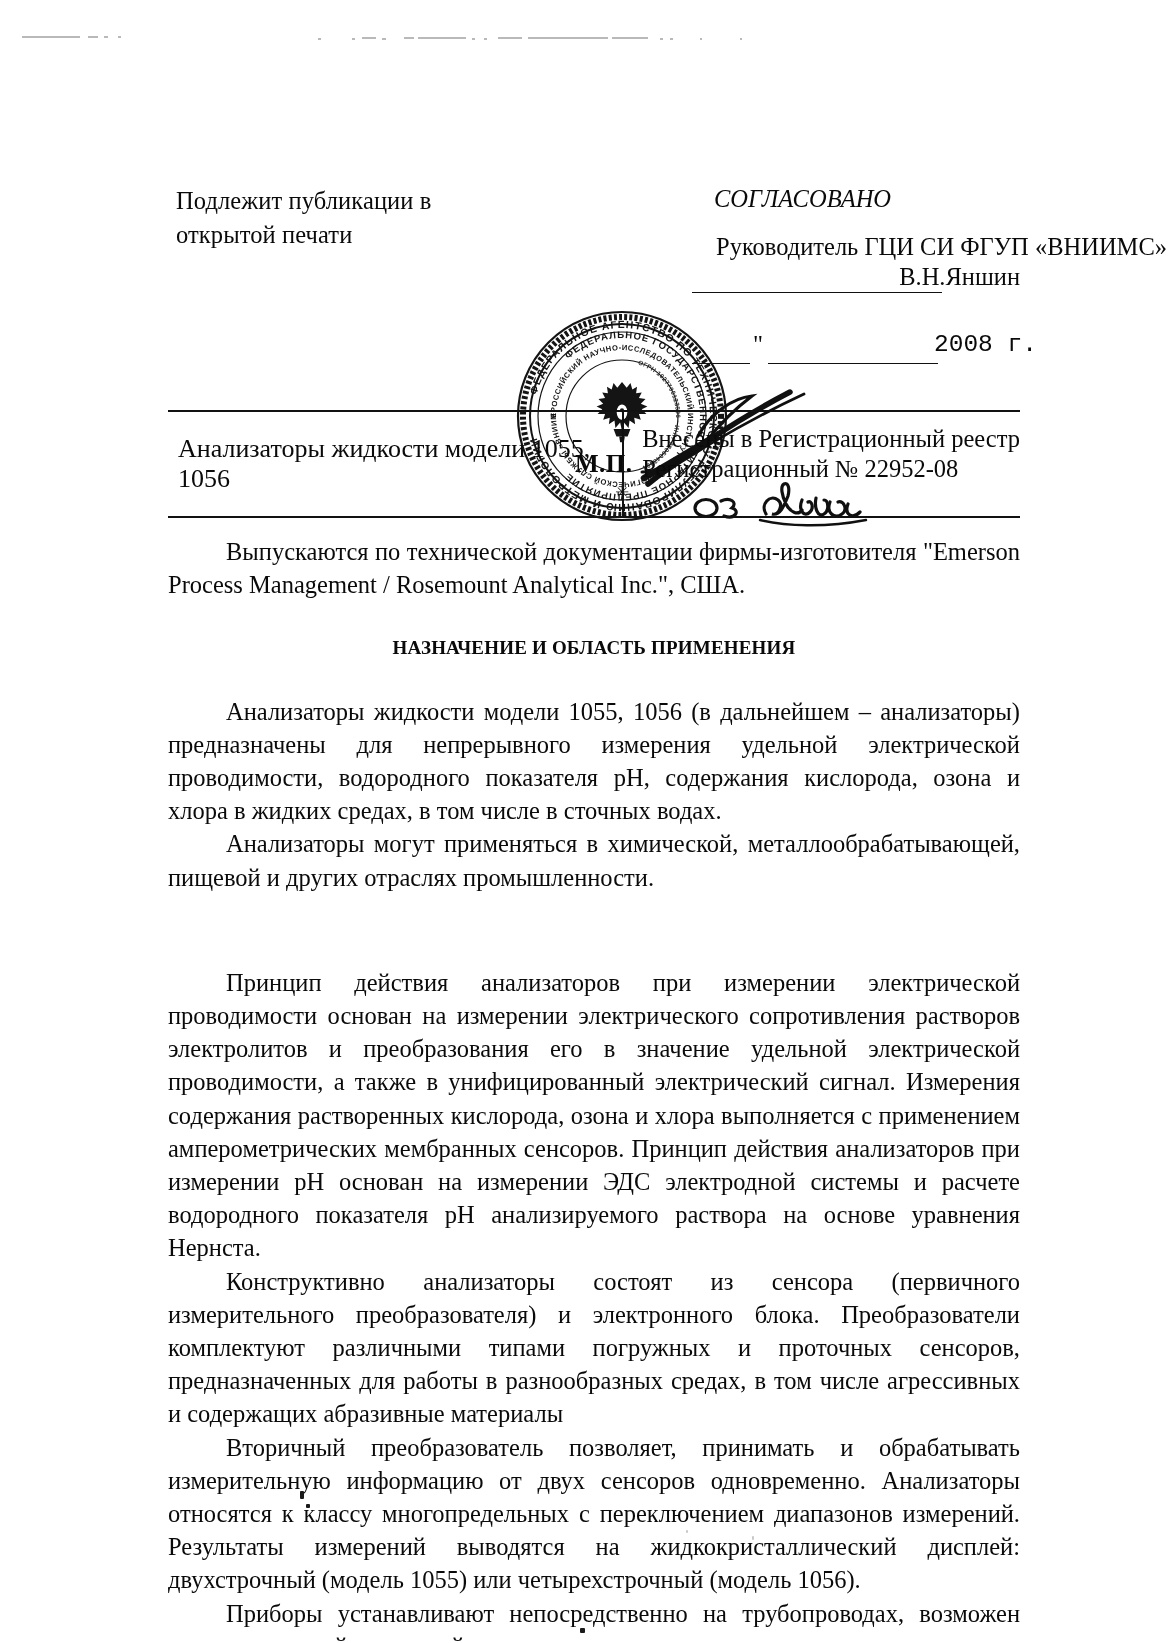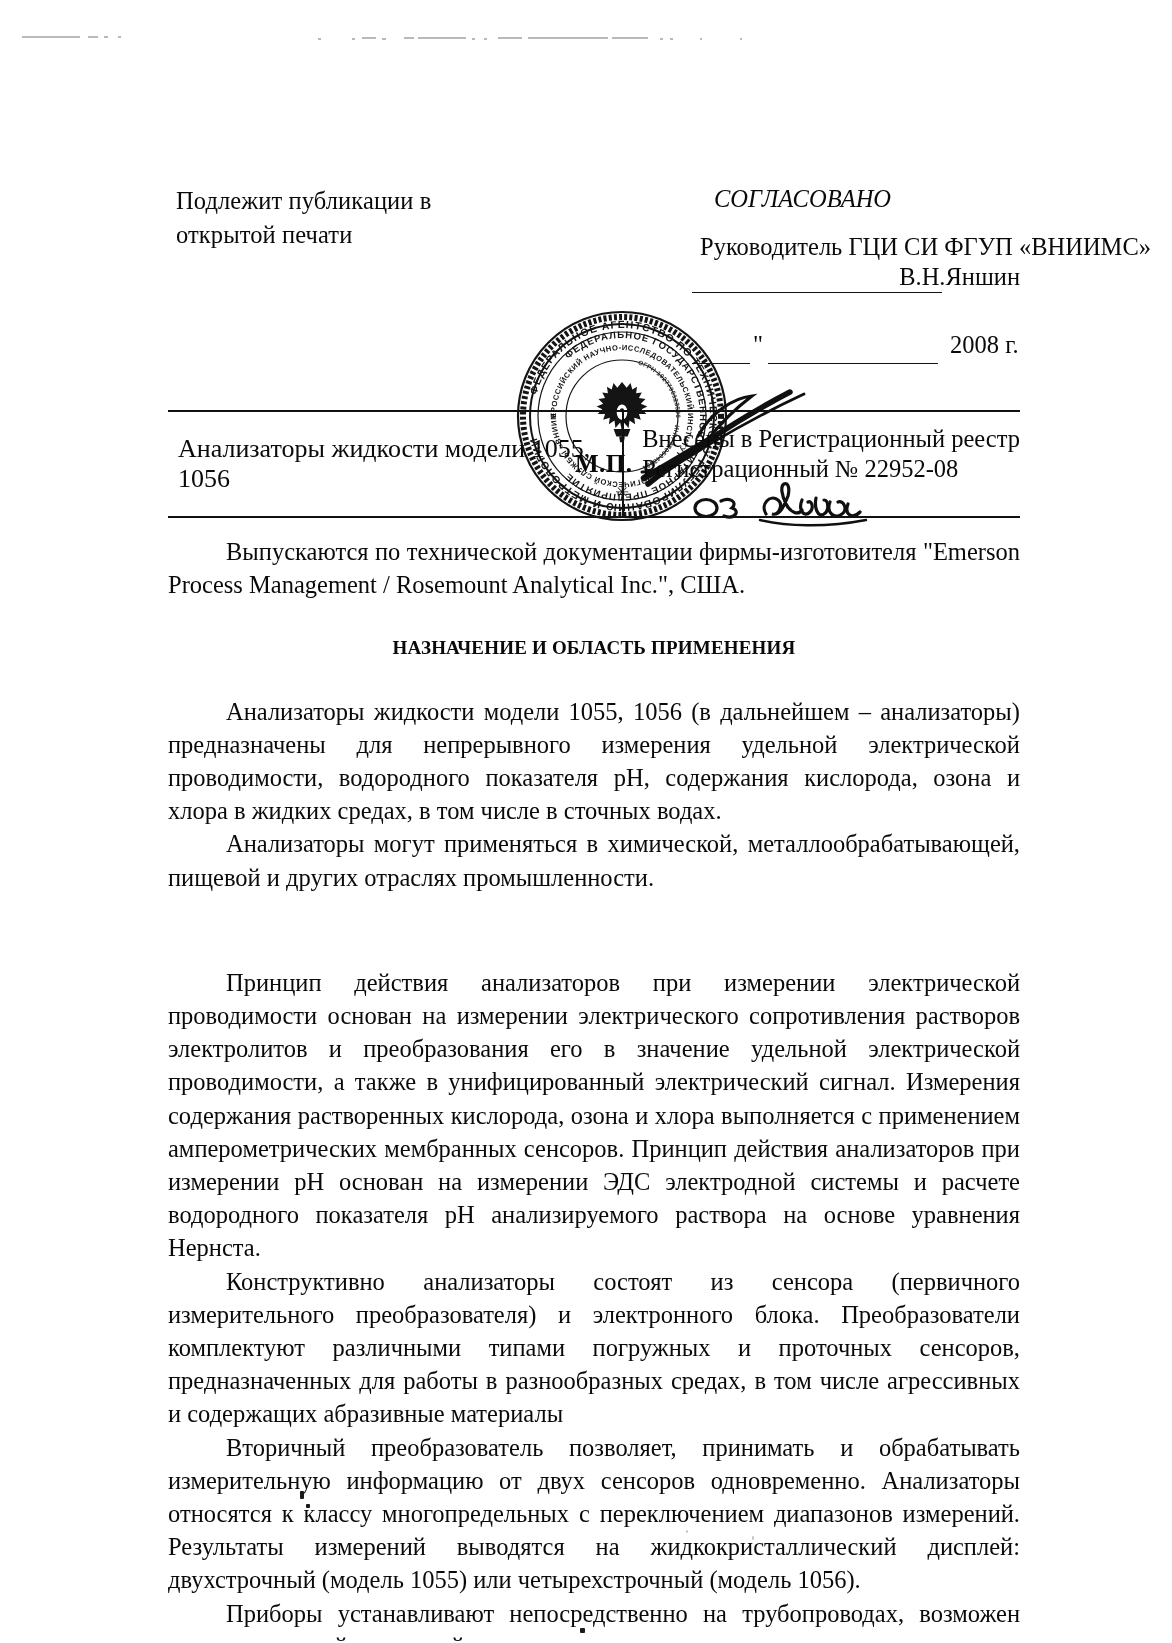--- a/index.html
+++ b/index.html
@@ -38,21 +38,21 @@
     letter-spacing: .1px;
   }
   .approval {
     position: absolute;
     left: 700px; top: 32px;
     width: 330px;
     font-size: 24.5px;
     line-height: 33px;
     white-space: nowrap;
   }
-  .approval .line-org { position: absolute; left: 0; top: 48px; white-space: nowrap; }
+  .approval .line-org { position: absolute; left: 16px; top: 48px; white-space: nowrap; }
   .approval .line-word { position: absolute; left: 14px; top: 0; font-style: italic; }
 
   .signer-row {
     position: absolute;
     left: 700px; top: 113px;
     width: 320px;
     font-size: 24.5px;
   }
   .signer-rule {
     position: absolute;
@@ -66,21 +66,21 @@
   .date-row {
     position: absolute;
     left: 700px; top: 183px;
     width: 330px;
     font-size: 24.5px;
     white-space: nowrap;
   }
   .date-rule-1 { position: absolute; left: -8px; top: 30px; width: 58px; border-top: 1.6px solid #111; }
   .date-quote { position: absolute; left: 53px; top: -2px; }
   .date-rule-2 { position: absolute; left: 68px; top: 30px; width: 170px; border-top: 1.6px solid #111; }
-  .date-year { position: absolute; left: 250px; top: -2px; }
+  .date-year { position: absolute; left: 234px; top: -2px; font-family: Liberation Mono, monospace; }
 
   
   .stamp {
     position: absolute;
     left: 508px; top: 152px;
     width: 228px; height: 228px;
     pointer-events: none;
   }
   .stamp svg { display: block; width: 228px; height: 228px; }
   .mp-mark {

